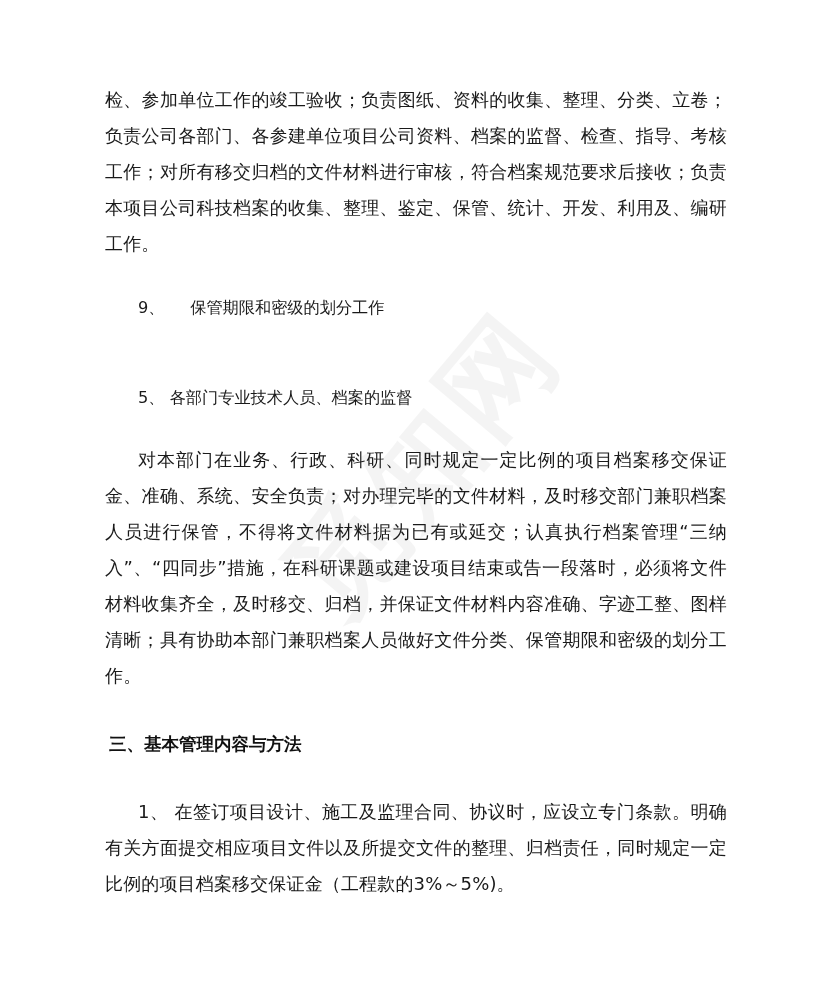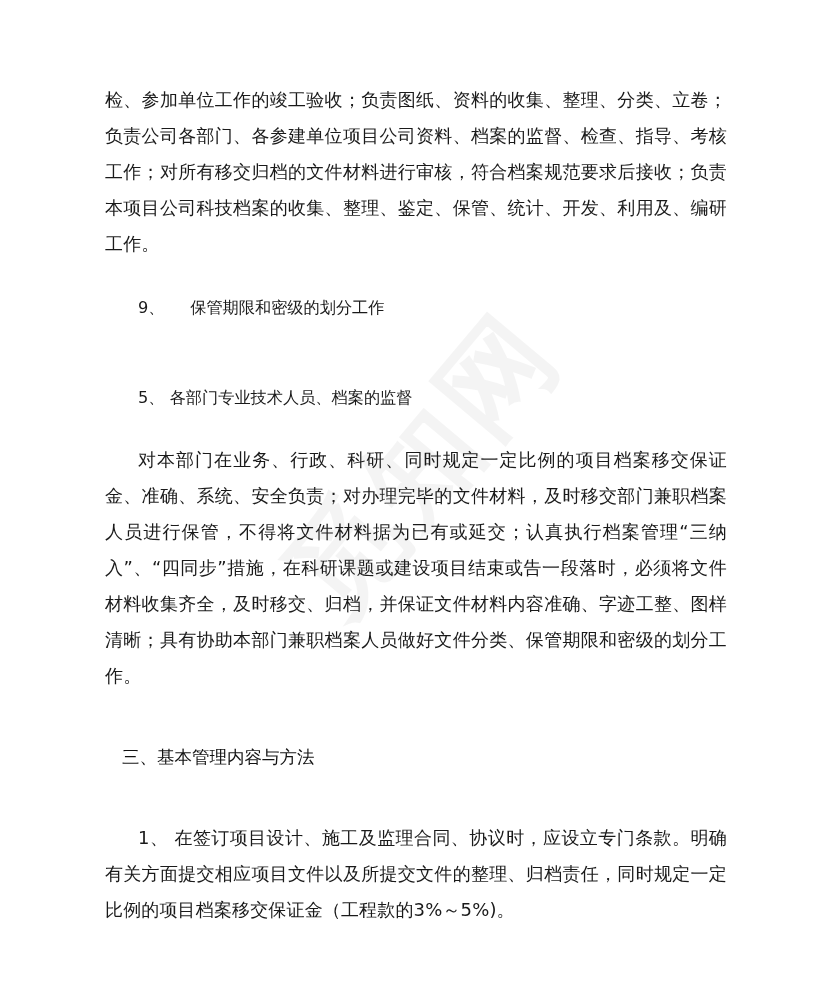--- a/index.html
+++ b/index.html
@@ -35,23 +35,23 @@
     font-size: 16.2px;
     line-height: 36px;
     margin: 0;
     padding-left: 33px;
     white-space: pre;
   }
   .gap-sm { height: 26px; }
   .gap-md { height: 28px; }
   .section-heading {
     font-size: 17.5px;
-    font-weight: normal;
+    font-weight: bold;
     line-height: 36px;
-    margin: 17px;
+    margin: 4px;
     color: #111;
   }
   .watermark {
     position: absolute;
     left: 250px;
     top: 390px;
     font-size: 110px;
     font-weight: bold;
     color: rgba(0,0,0,0.045);
     transform: rotate(-50deg);

